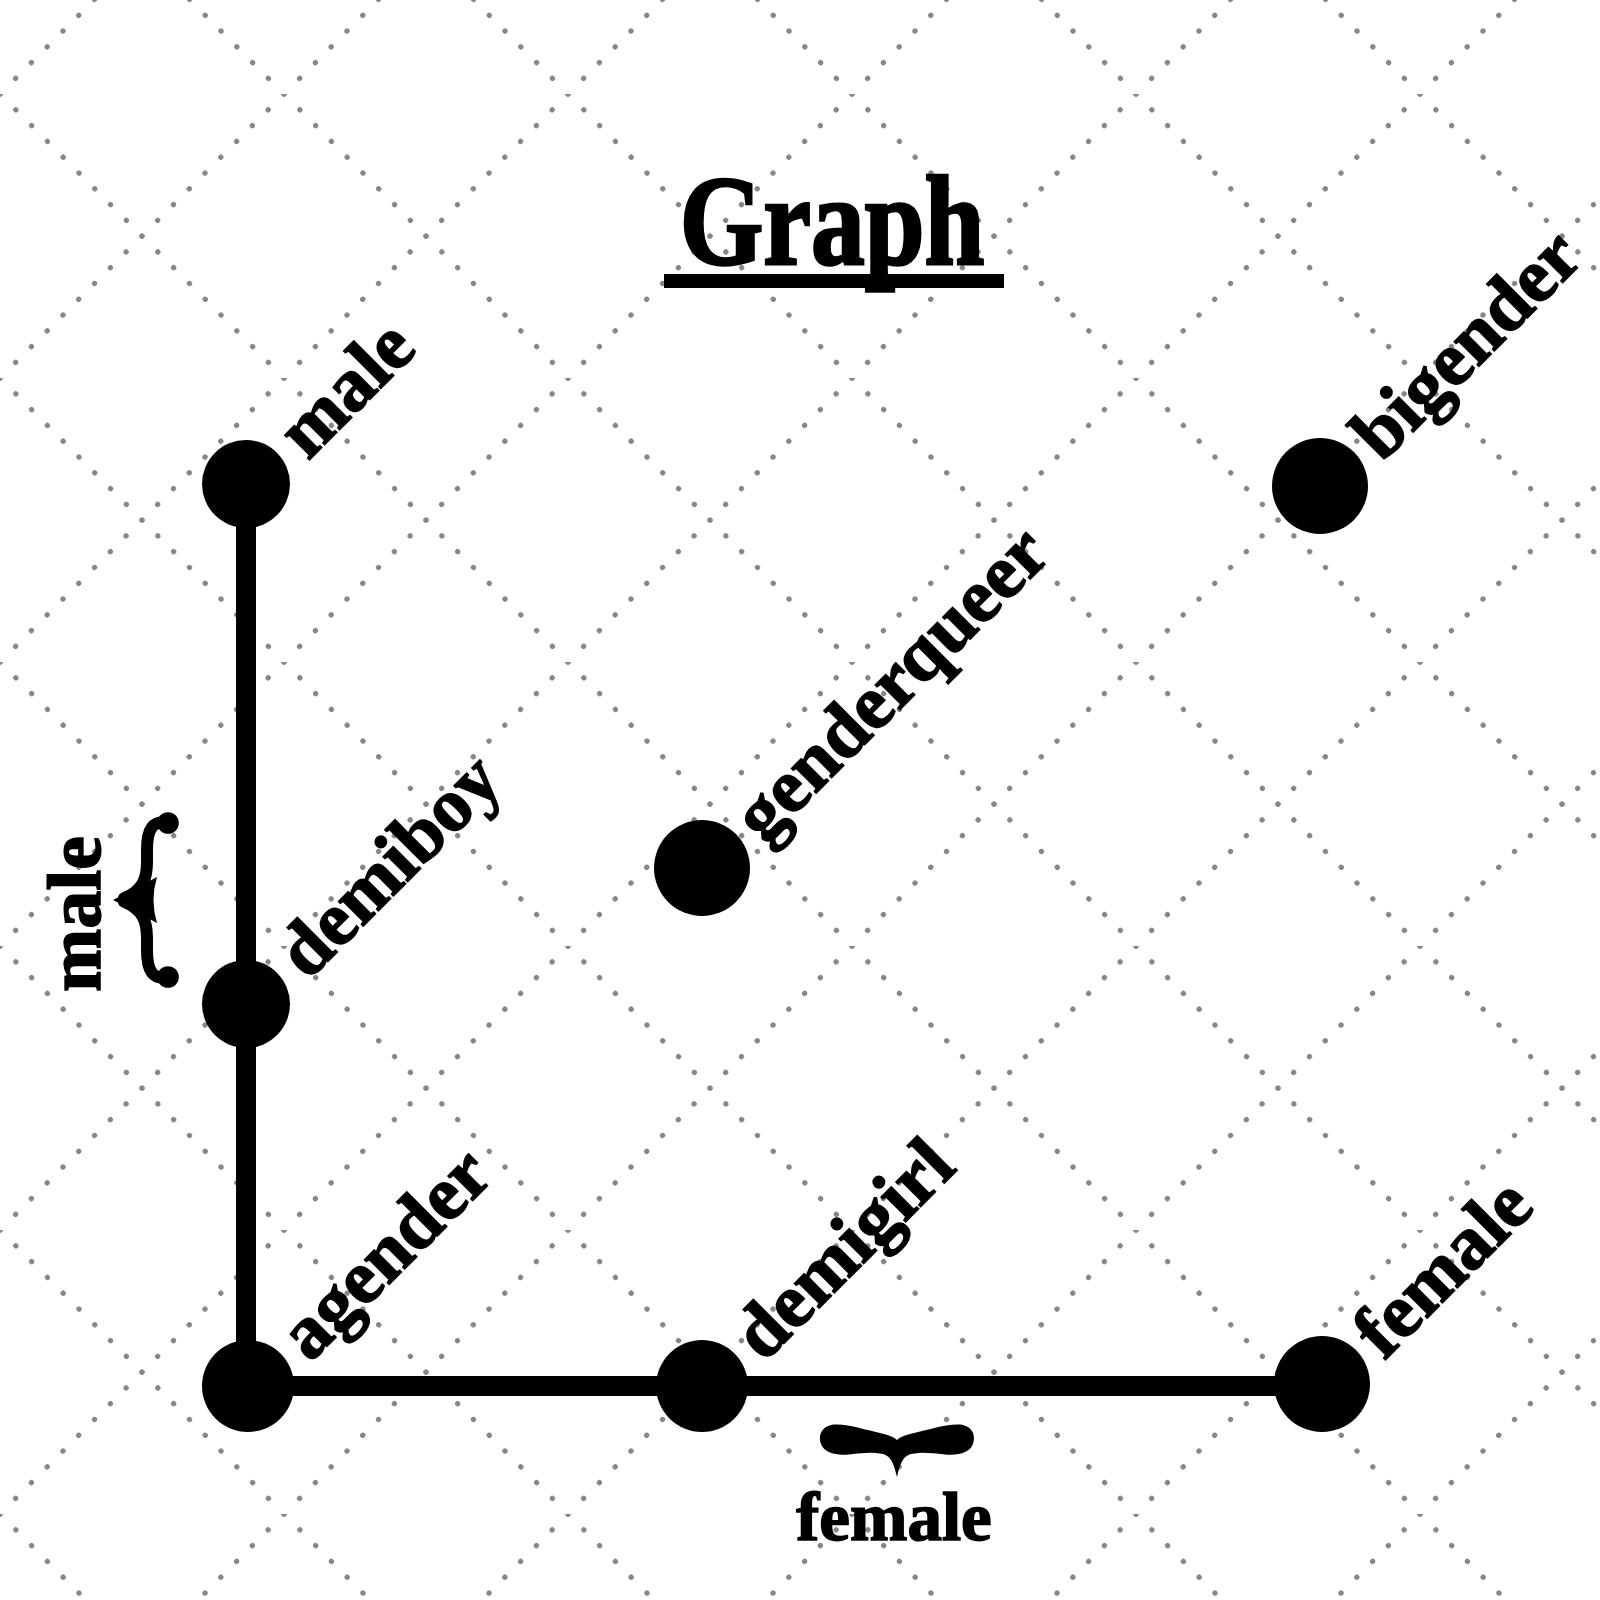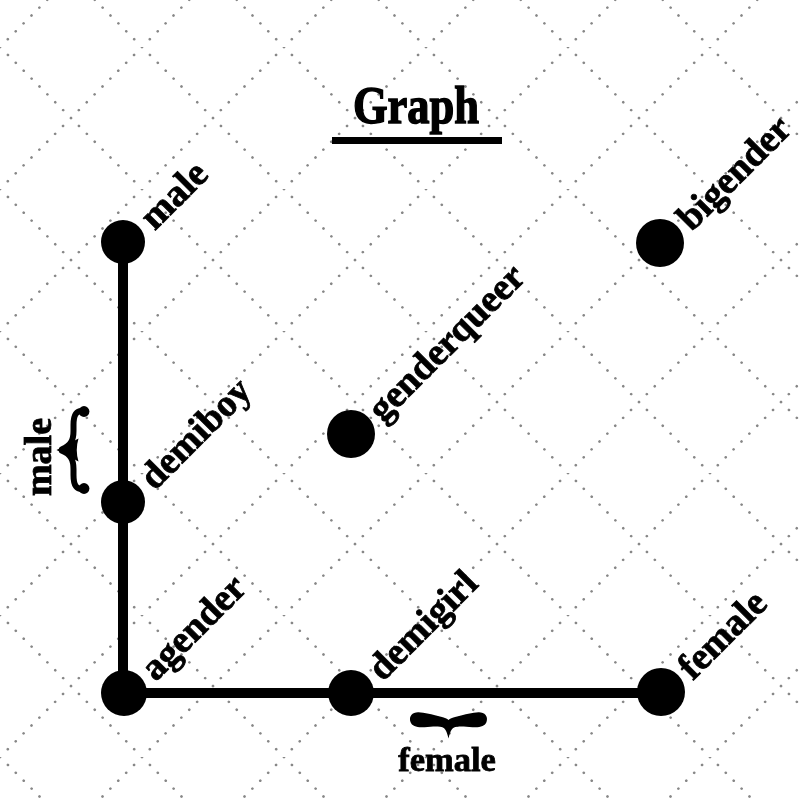--- a/index.html
+++ b/index.html
@@ -1,20 +1,20 @@
 <!DOCTYPE html>
 <html><head>
 <meta charset="utf-8">
 <style>
   html,body{margin:0;padding:0;background:#fff;}
   #stage{position:relative;width:800px;height:800px;background:#fff;overflow:hidden;
          font-family:"Liberation Serif", serif; color:#000;}
   #bg{position:absolute;left:0;top:0;}
   .title-wrap{position:absolute;left:416px;top:79px;transform:translateX(-50%);opacity:0.999;
-      font-weight:bold;font-size:53px;line-height:1;-webkit-text-stroke:1.5px #000;}
+      font-weight:bold;font-size:64px;line-height:1;-webkit-text-stroke:1.5px #000;}
   .title-wrap span{display:inline-block;transform:scaleX(0.84);transform-origin:50% 50%;}
   .title-underline{position:absolute;left:332px;top:137px;width:170px;height:7px;background:#000;}
   .nlabel{position:absolute;transform-origin:0 0;transform:rotate(-45deg);white-space:nowrap;opacity:0.999;
       font-weight:bold;font-size:38px;line-height:1;-webkit-text-stroke:0.8px #000;}
   .nlabel span{display:inline-block;padding-left:30px;transform:translateY(-45%);}
   .vlabel{position:absolute;left:38px;top:457px;transform:translate(-50%,-50%) rotate(-90deg);opacity:0.999;
       font-weight:bold;font-size:38px;white-space:nowrap;line-height:1;-webkit-text-stroke:0.8px #000;}
   .blabel{position:absolute;left:447px;top:742px;transform:translateX(-50%);opacity:0.999;
       font-weight:bold;font-size:34.5px;line-height:1;-webkit-text-stroke:0.8px #000;}
 </style>

